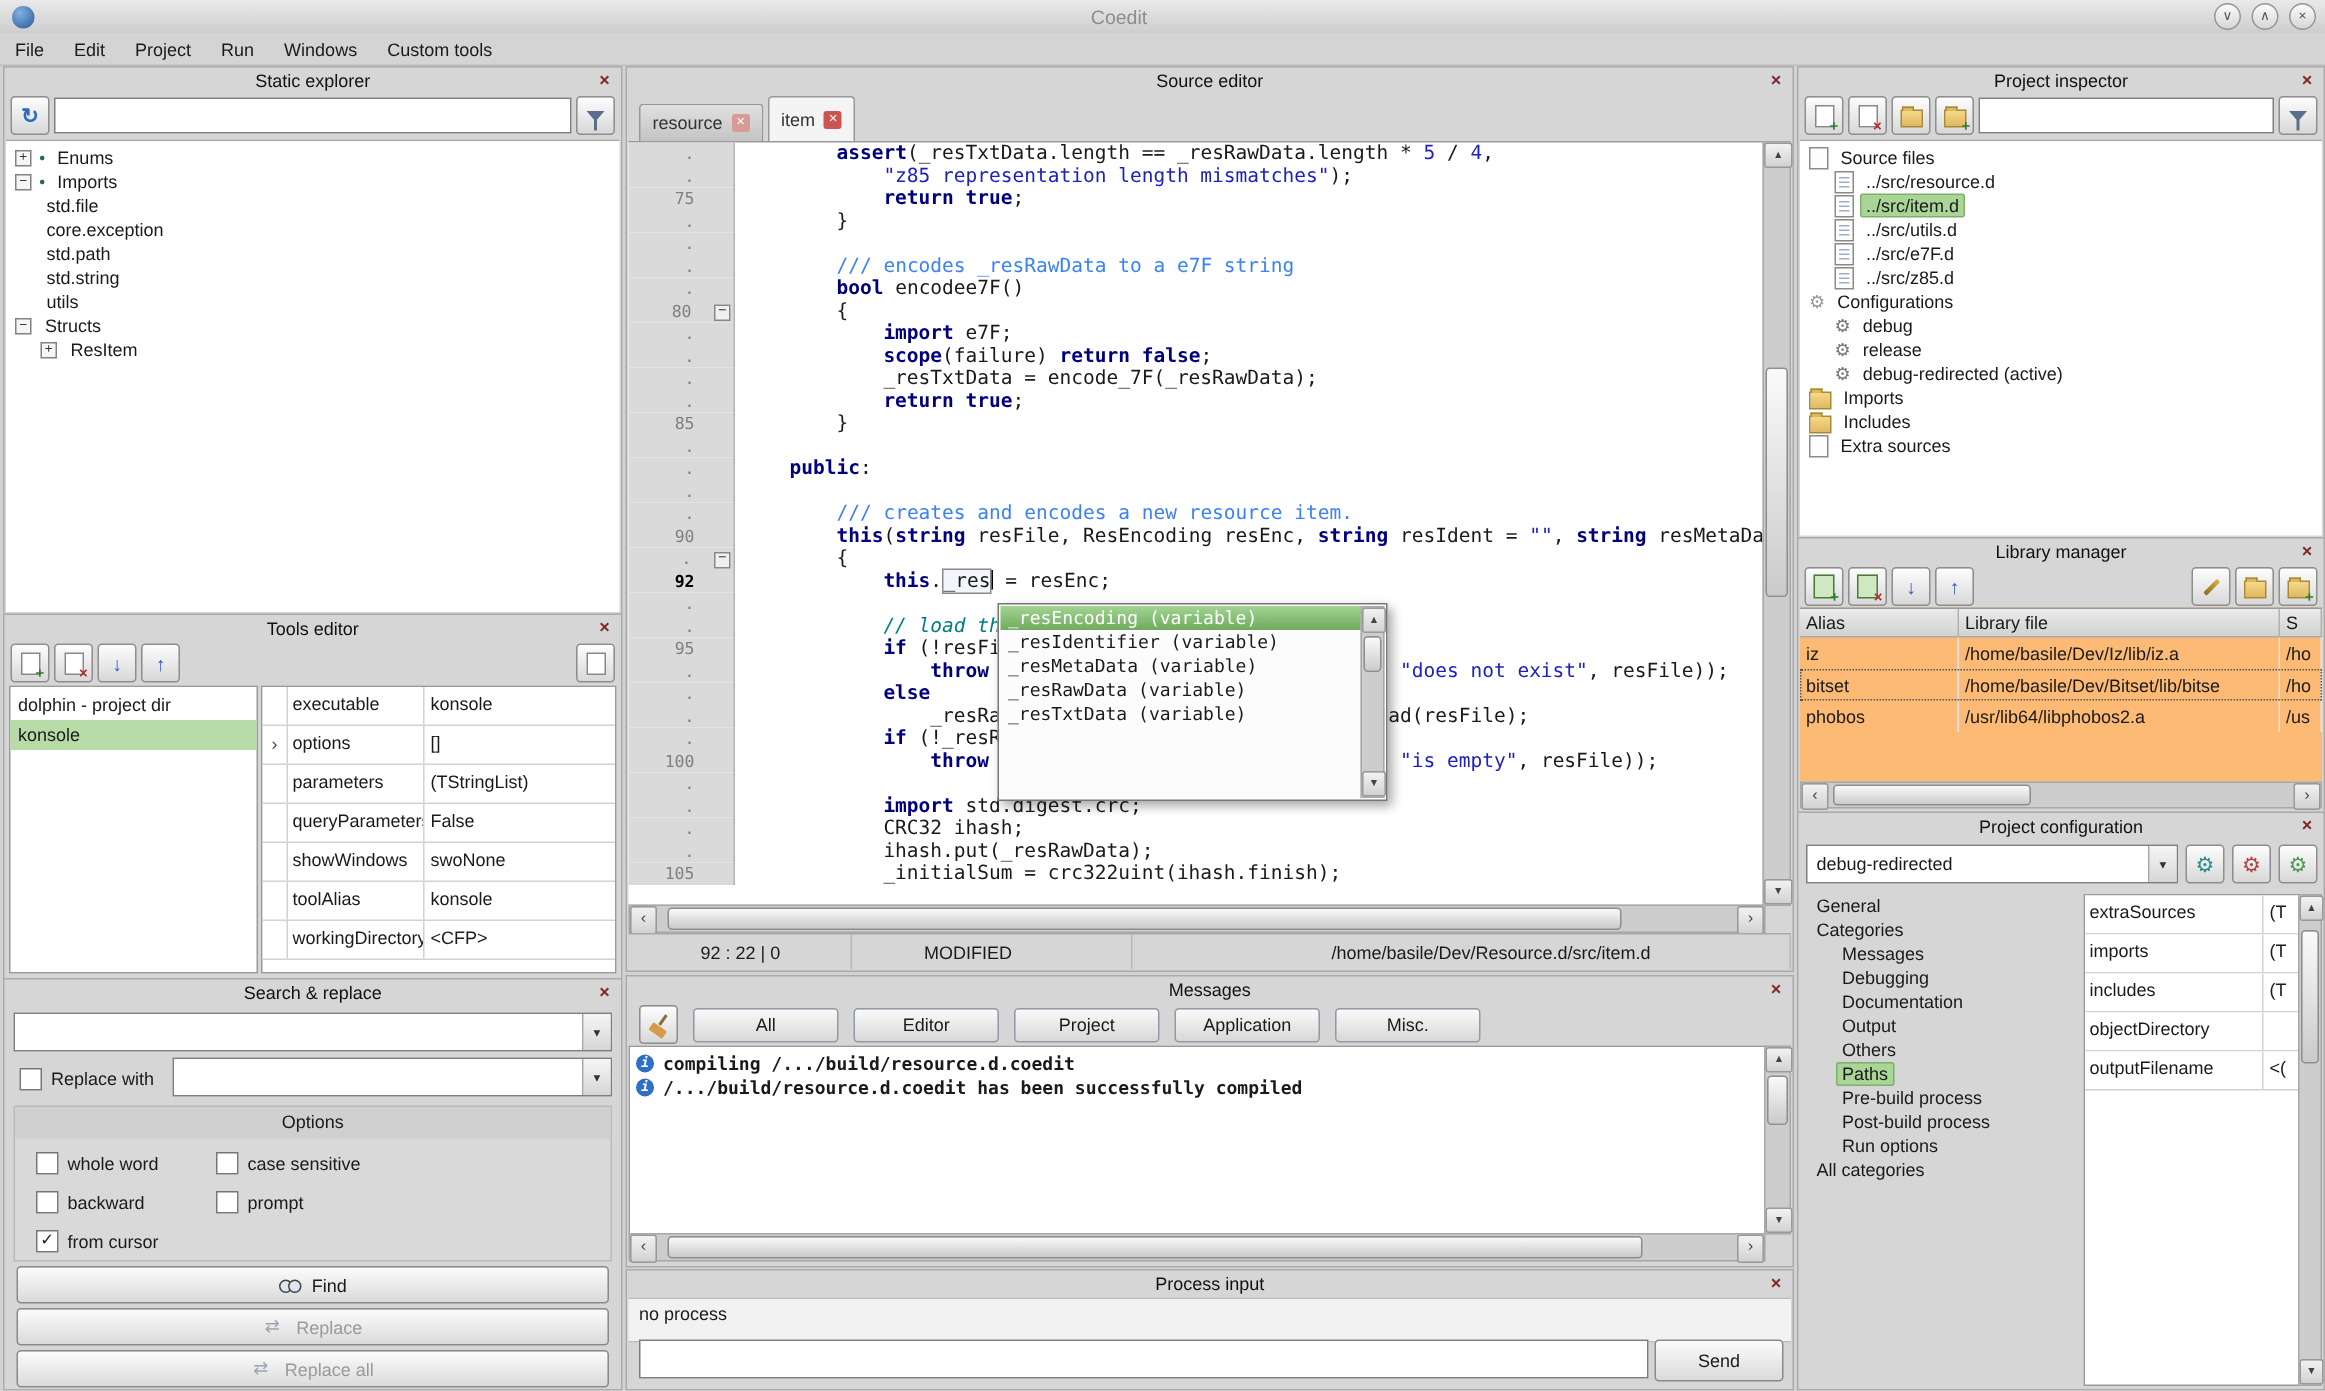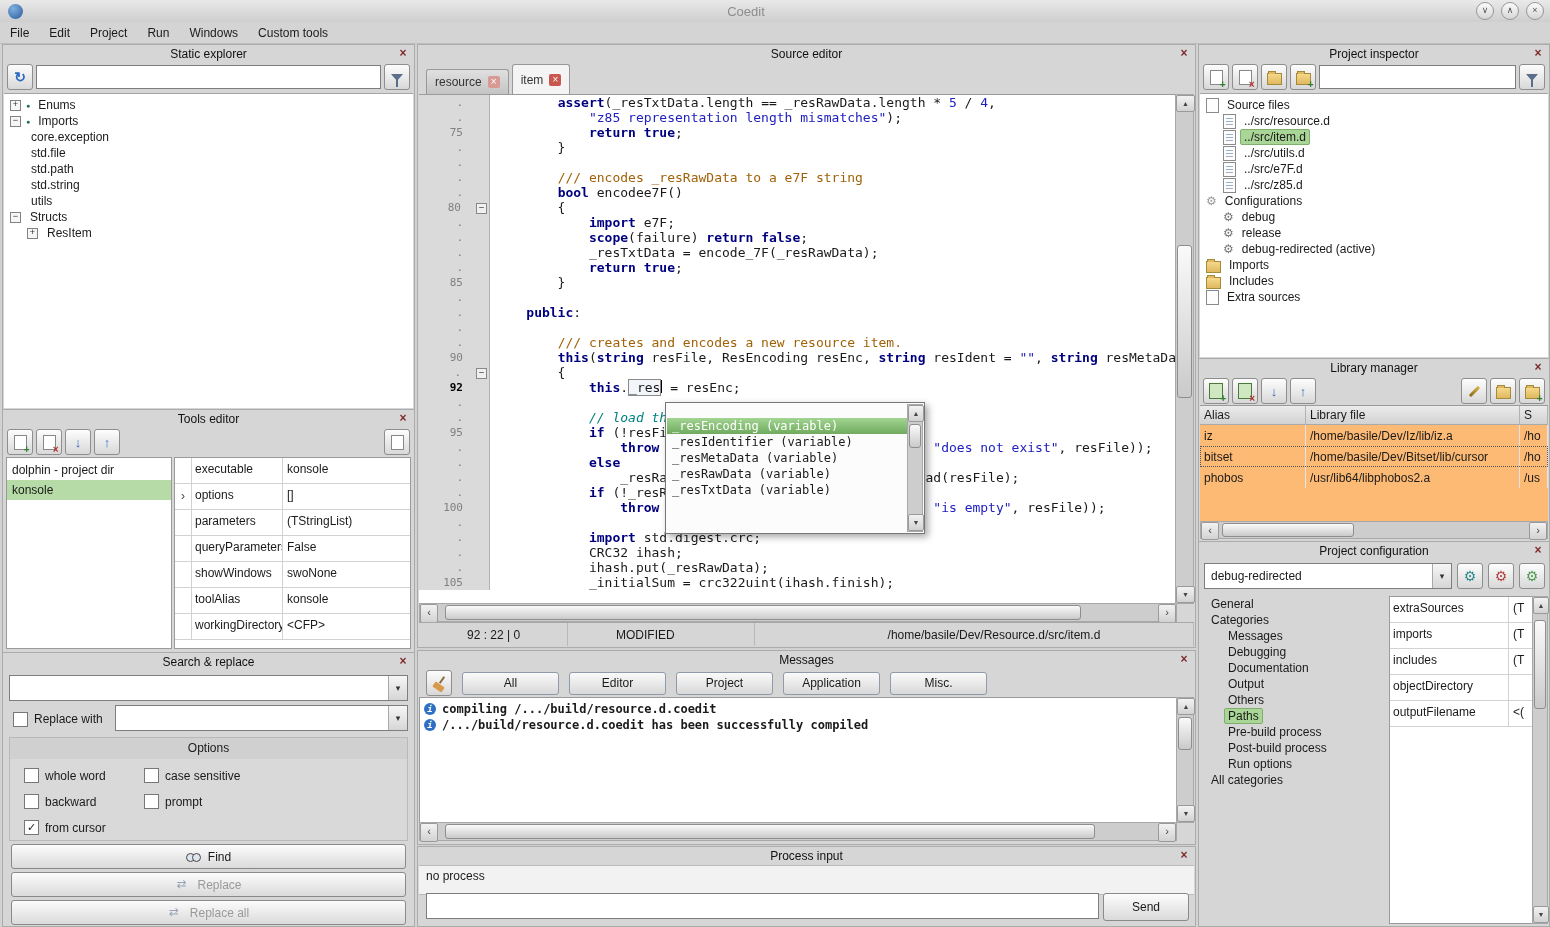--- a/index.html
+++ b/index.html
@@ -140,36 +140,36 @@
                border-top:1px solid #9a9a9a;}
   .cline{display:flex;height:15px;font-family:"DejaVu Sans Mono",monospace;font-size:13px;line-height:15px;}
   .gut{width:70px;flex:0 0 70px;background:#dadada;border-right:1px solid #b2b2b2;display:flex;}
   .lnum{flex:1;text-align:right;padding-right:13px;color:#808080;font-size:11px;line-height:15px;}
   .lnum.cur{color:#000;font-weight:bold;}
   .fold{width:13px;flex:0 0 13px;font-size:9px;color:#444;}
   .fold.has{width:9px;height:9px;flex:0 0 9px;border:1px solid #888;background:#f0f0f0;line-height:7px;
             text-align:center;margin:3px 2px 0 2px;}
   .ctext{white-space:pre;padding-left:5px;}
   .tk-k{color:#00007f;font-weight:bold;}
-  .tk-c{color:#a16207;}
+  .tk-c{color:#3b82f6;}
   .tk-ci{color:#008080;font-style:italic;}
   .tk-s{color:#2020c0;}
   .tk-n{color:#2020c0;}
   .tk-b{border:1px solid #8a8a8a;background:#f2f5fa;}
   .caret{display:inline-block;width:1px;height:13px;background:#000;vertical-align:text-top;}
   #ed-vscroll{right:1px;top:49px;width:17px;bottom:43px;}
   #ed-hscroll{left:1px;right:18px;bottom:25px;height:17px;}
   #src-status{position:absolute;left:1px;right:1px;bottom:1px;height:23px;background:#d6d6d6;
               border-top:1px solid #a8a8a8;display:flex;align-items:center;}
   .st-seg{height:100%;display:flex;align-items:center;padding:0 8px;border-right:1px solid #b8b8b8;
           box-shadow:inset 0 0 0 0 #fff;white-space:nowrap;overflow:hidden;margin-left:40px;}
   #st-caret{width:92px;}#st-state{width:130px;}#st-file{flex:1;justify-content:center;}
   #cc-pop{position:absolute;left:247px;top:357px;width:258px;height:130px;background:#fcfcfc;
           border:1px solid #777;box-shadow:3px 3px 7px rgba(0,0,0,.35);z-index:5;}
-  #cc-list{position:absolute;left:1px;top:15px;right:16px;}
+  #cc-list{position:absolute;left:1px;top:1px;right:16px;}
   .cc-item{height:16px;line-height:16px;padding-left:5px;font-family:"DejaVu Sans Mono",monospace;
            font-size:12px;white-space:nowrap;overflow:hidden;}
   .cc-item.sel{background:linear-gradient(#a2d492,#6fab5d);color:#fff;}
   #cc-scroll{right:1px;top:1px;bottom:1px;width:14px;}
   
   #msg-toolbar{position:absolute;top:19px;left:8px;right:4px;height:26px;display:flex;align-items:center;gap:10px;}
   #msg-tabs{display:flex;gap:10px;}
   .msg-tab{width:95px;height:21px;border:1px solid #8f9ba8;border-radius:3px;
            background:linear-gradient(#fafafa,#d8d8d8);display:flex;align-items:center;justify-content:center;}
   #msg-list{position:absolute;left:1px;top:46px;right:18px;bottom:21px;background:#fff;
@@ -244,24 +244,24 @@
         <span class="expander">+</span>
         <span class="ticon ti-dot">●</span>
         <span class="tlabel">Enums</span>
       </div>
       <div class="trow" style="padding-left: 6px;">
         <span class="expander">−</span>
         <span class="ticon ti-dot">●</span>
         <span class="tlabel">Imports</span>
       </div>
       <div class="trow" style="padding-left: 23px;">
+        <span class="tlabel">std.file</span>
+      </div>
+      <div class="trow" style="padding-left: 23px;">
         <span class="tlabel">core.exception</span>
-      </div>
-      <div class="trow" style="padding-left: 23px;">
-        <span class="tlabel">std.file</span>
       </div>
       <div class="trow" style="padding-left: 23px;">
         <span class="tlabel">std.path</span>
       </div>
       <div class="trow" style="padding-left: 23px;">
         <span class="tlabel">std.string</span>
       </div>
       <div class="trow" style="padding-left: 23px;">
         <span class="tlabel">utils</span>
       </div>
@@ -855,21 +855,21 @@
         <span class="lib-col lib-col2">S</span>
       </div>
     <div id="lib-rows">
         <div class="lib-row">
           <span class="lib-col lib-col0">iz</span>
           <span class="lib-col lib-col1">/home/basile/Dev/Iz/lib/iz.a</span>
           <span class="lib-col lib-col2">/ho</span>
         </div>
         <div class="lib-row focus">
           <span class="lib-col lib-col0">bitset</span>
-          <span class="lib-col lib-col1">/home/basile/Dev/Bitset/lib/cursor</span>
+          <span class="lib-col lib-col1">/home/basile/Dev/Bitset/lib/bitse</span>
           <span class="lib-col lib-col2">/ho</span>
         </div>
         <div class="lib-row">
           <span class="lib-col lib-col0">phobos</span>
           <span class="lib-col lib-col1">/usr/lib64/libphobos2.a</span>
           <span class="lib-col lib-col2">/us</span>
         </div>
       </div>
   </div>
   <div class="hscroll" id="lib-hscroll">

